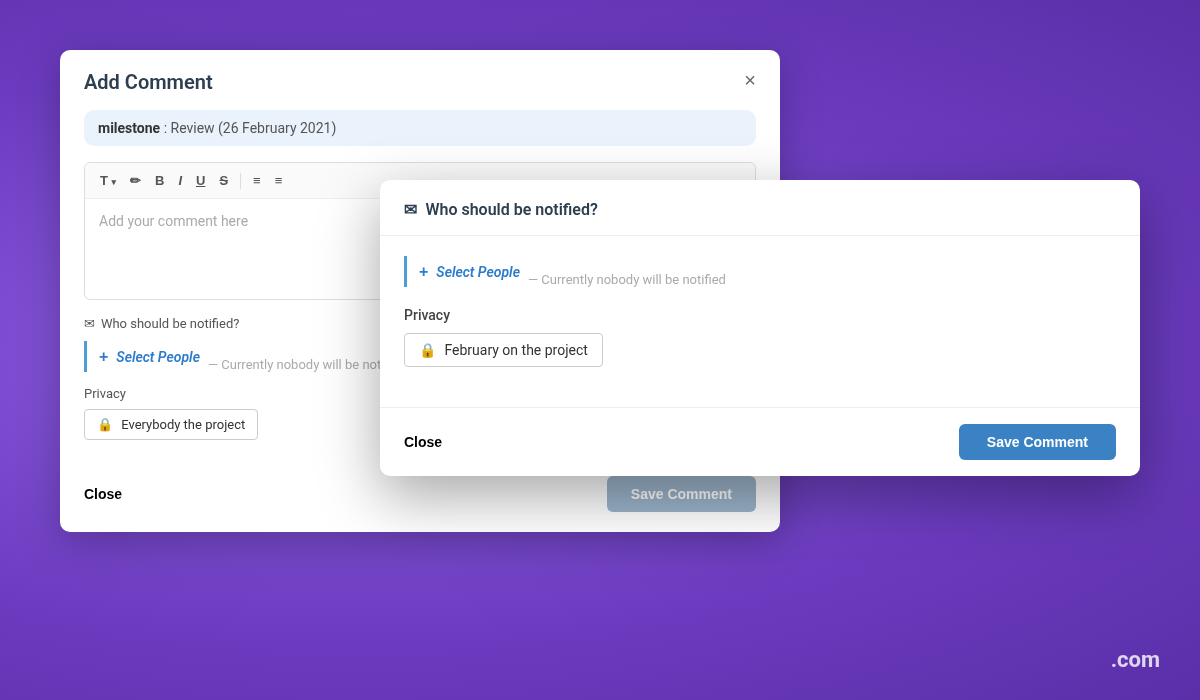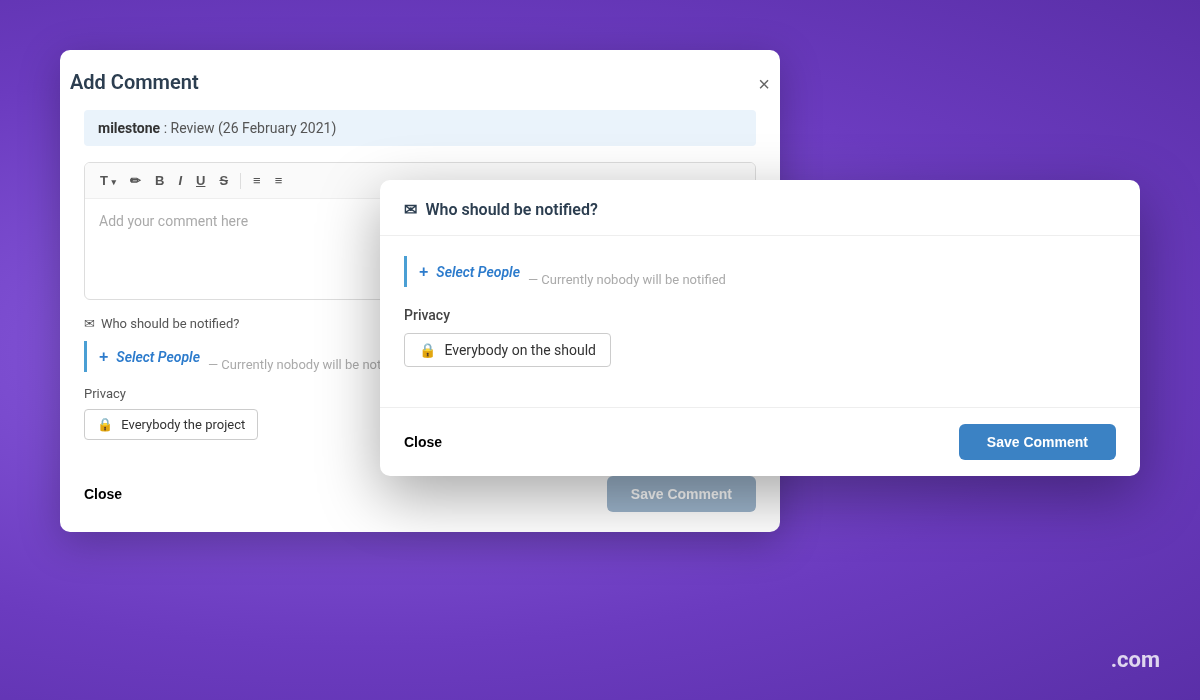--- a/index.html
+++ b/index.html
@@ -48,22 +48,22 @@
       width: 720px;
       background: white;
       border-radius: 10px;
       box-shadow: 0 10px 40px rgba(0,0,0,0.25);
       overflow: hidden;
     }
 
     .modal-bg .modal-header {
       display: flex;
       justify-content: space-between;
-      align-items: flex-end;
-      padding: 20px 10px 16px;
+      align-items: flex-start;
+      padding: 20px 24px 16px;
       border-bottom: none;
     }
 
     .modal-bg .modal-title {
       font-size: 20px;
       font-weight: 600;
       color: #2c3e50;
     }
 
     .modal-bg .close-btn {
@@ -72,21 +72,21 @@
       cursor: pointer;
       background: none;
       border: none;
       line-height: 1;
     }
 
     .milestone-bar {
       background: #eaf3fb;
       margin: 0 24px 16px;
       padding: 10px 14px;
-      border-radius: 4px;
+      border-radius: 10px;
       font-size: 14px;
       color: #555;
     }
 
     .milestone-bar strong {
       font-weight: 700;
       color: #333;
     }
 
     .editor-area {
@@ -361,21 +361,21 @@
     <div class="select-people-row">
       <button class="plus-btn">+</button>
       <span class="people-label">Select People</span>
       <span class="nobody-text">— Currently nobody will be notified</span>
     </div>
 
     <div class="privacy-section">
       <div class="privacy-label">Privacy</div>
       <div class="privacy-dropdown">
         <span>🔒</span>
-        <span>Everybody on the should</span>
+        <span>February on the project</span>
       </div>
     </div>
   </div>
 
   <div class="modal-footer">
     <button class="btn-close">Close</button>
     <button class="btn-save-blue">Save Comment</button>
   </div>
 </div>
 

